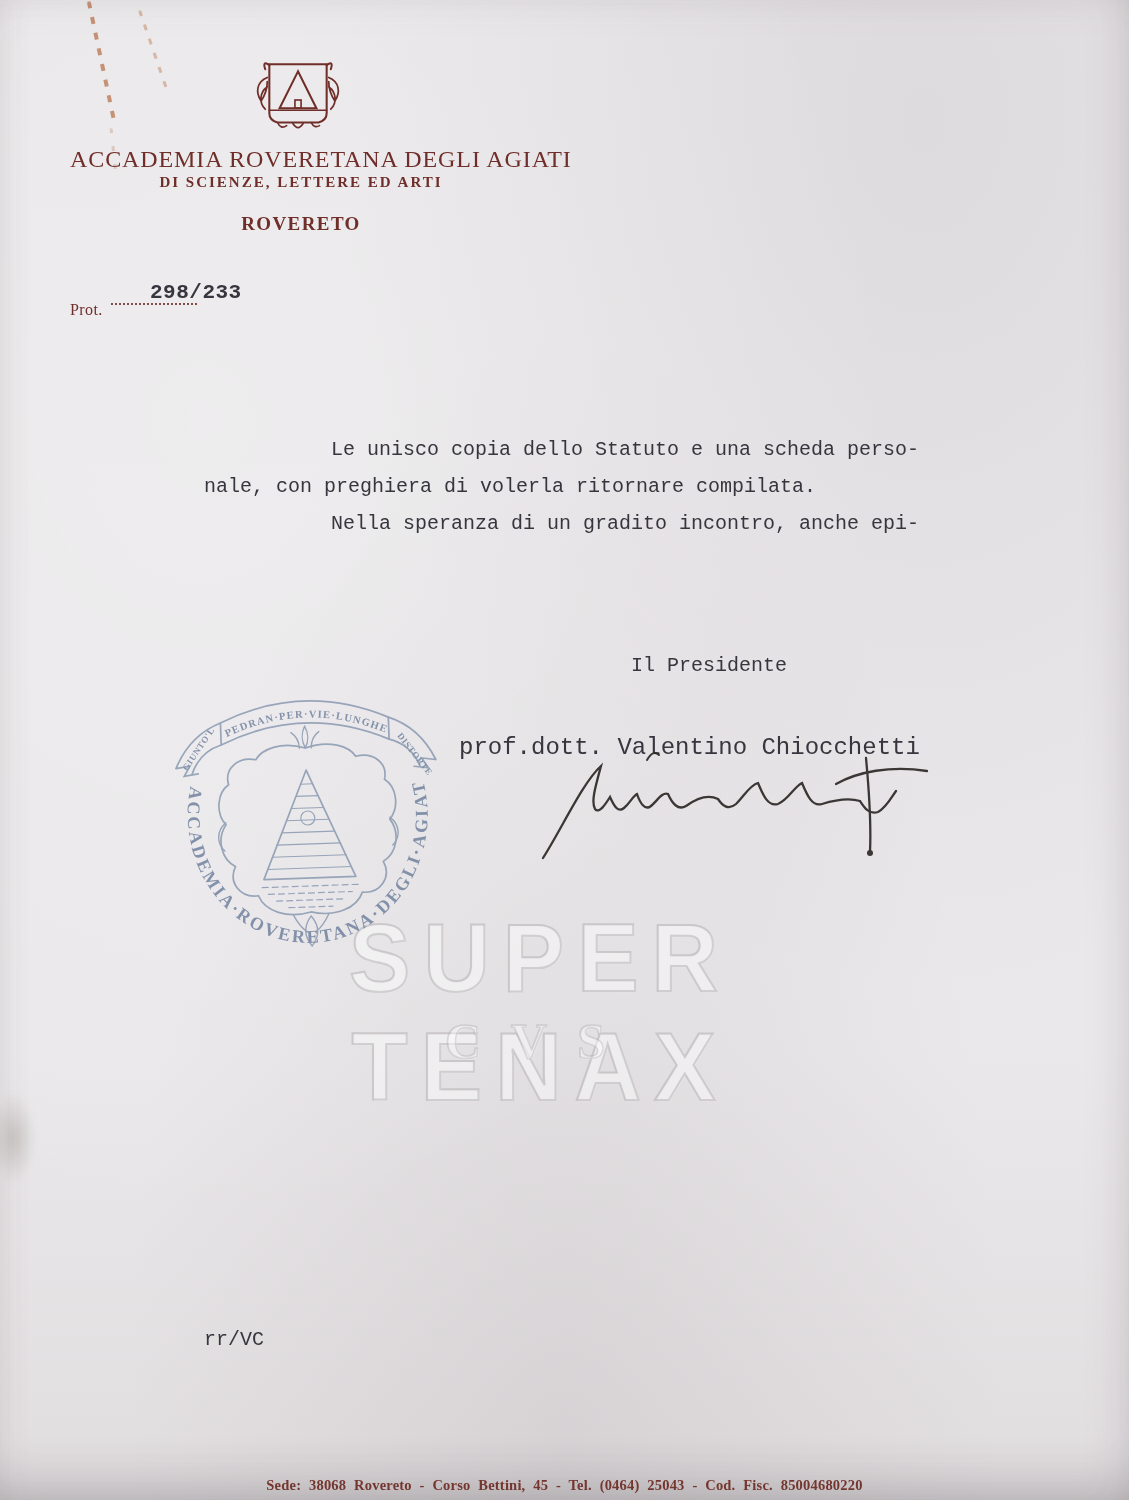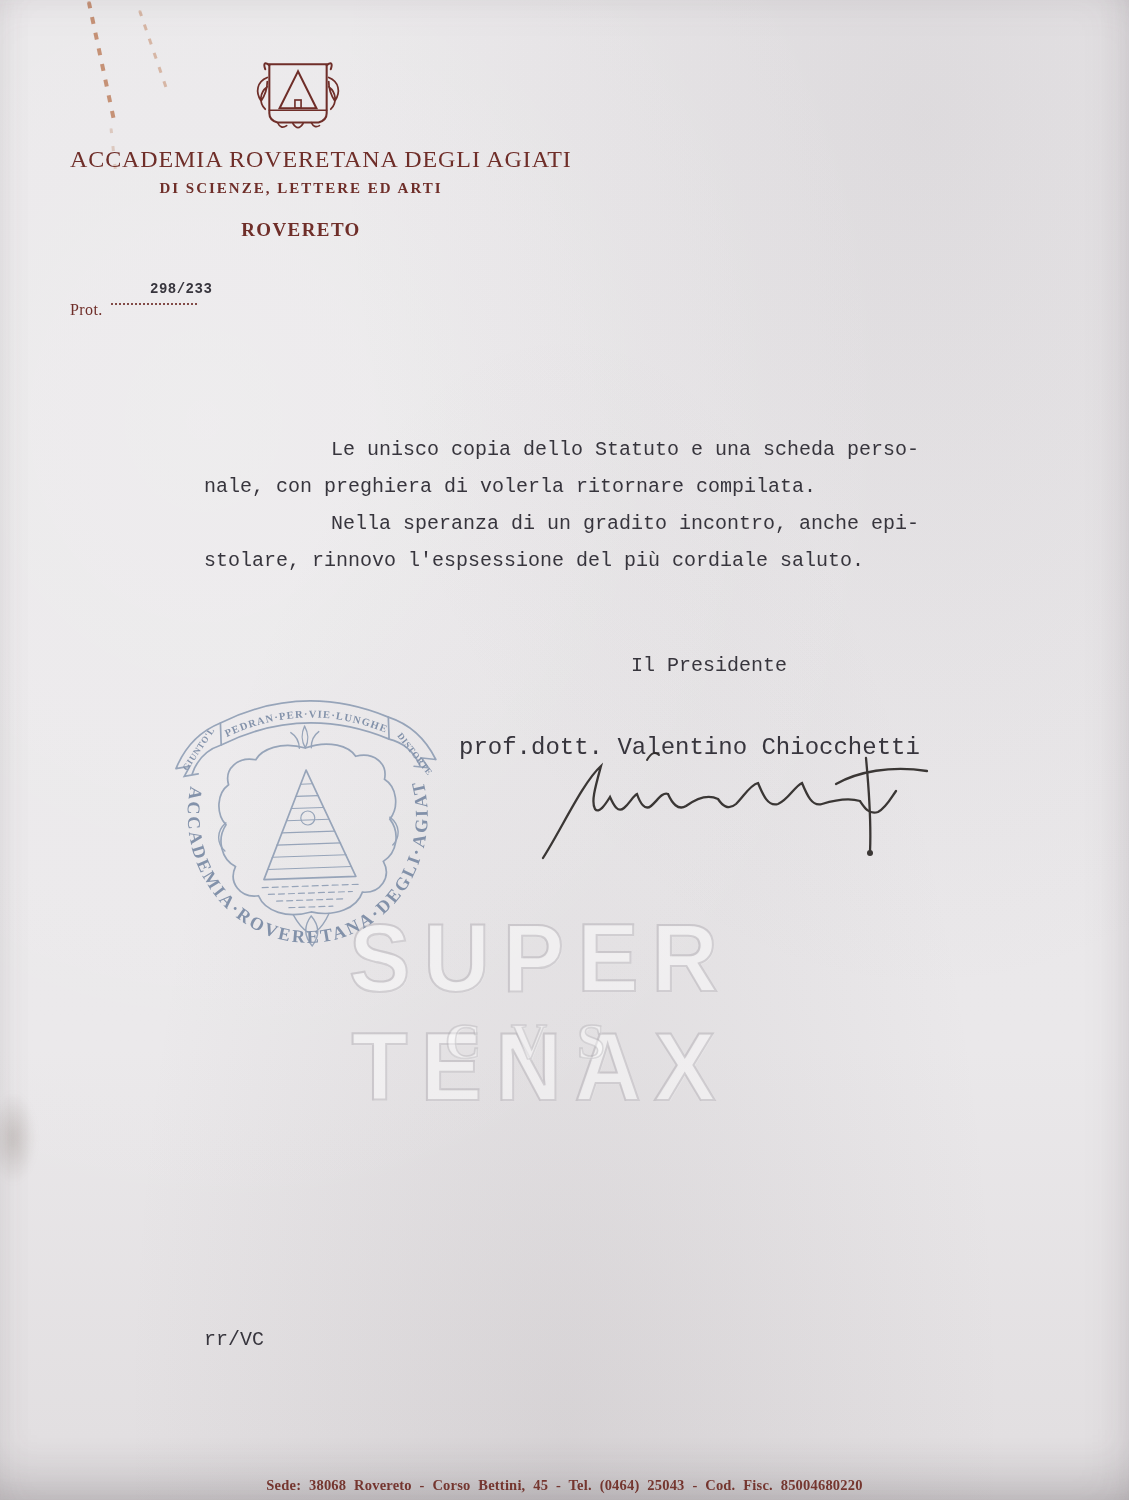--- a/index.html
+++ b/index.html
@@ -26,30 +26,30 @@
   .stain.s2{left:152px;top:8px;width:3px;height:86px;transform:rotate(-19deg);opacity:.75;
     background:repeating-linear-gradient(to bottom, rgba(178,96,48,.50) 0 6px, transparent 6px 15px);}
   .stain.s3{left:112px;top:128px;width:3px;height:48px;transform:rotate(-6deg);opacity:.55;
     background:repeating-linear-gradient(to bottom, rgba(172,96,52,.45) 0 5px, transparent 5px 18px);}
   .smudge{position:absolute;left:-10px;top:1092px;width:46px;height:92px;
     background:radial-gradient(ellipse, rgba(112,98,88,.26), transparent 70%);filter:blur(3px);}
 
   
   .lh{position:absolute;left:70px;top:146px;width:462px;text-align:center;color:#6f2e29;}
   .lh .t1{font-size:24px;letter-spacing:.9px;white-space:nowrap;}
-  .lh .t2{font-size:15px;font-weight:bold;letter-spacing:2px;margin-top:7px;white-space:nowrap;}
+  .lh .t2{font-size:15px;font-weight:bold;letter-spacing:2px;margin-top:1px;white-space:nowrap;}
   .lh .t3{font-size:19px;font-weight:bold;letter-spacing:1.4px;margin-top:22px;white-space:nowrap;}
   .crest{position:absolute;left:255px;top:58px;width:86px;height:84px;}
 
   
   .prot-label{position:absolute;left:70px;top:286px;font-size:16px;color:#6f2e29;letter-spacing:.4px;margin-top:15px;}
   .prot-dots{position:absolute;left:111px;top:284px;width:86px;height:19px;
     border-bottom:2px dotted rgba(111,46,41,.85);}
   .mono{font-family:"Liberation Mono", monospace;color:#37353d;}
-  .prot-num{position:absolute;left:150px;top:281px;font-size:14px;font-weight:bold;letter-spacing:.5px;}
+  .prot-num{position:absolute;left:150px;top:281px;font-size:21px;font-weight:bold;letter-spacing:.5px;}
 
   
   .bl{position:absolute;font-size:20px;white-space:pre;letter-spacing:0;}
   .b1{left:331px;top:438px;}
   .b2{left:204px;top:475px;}
   .b3{left:331px;top:512px;}
   .b4{left:204px;top:549px;}
 
   .sig-title{position:absolute;left:591px;top:654px;font-size:20px;margin-left:40px;}
   .sig-name{position:absolute;left:459px;top:734px;font-size:24px;}
@@ -101,21 +101,20 @@
     <div class="t3">ROVERETO</div>
   </div>
 
   <div class="prot-label">Prot.</div>
   <div class="prot-dots"></div>
   <div class="prot-num mono">298/233</div>
 
   <div class="bl mono b2">nale, con preghiera di volerla ritornare compilata.</div>
   <div class="bl mono b1">Le unisco copia dello Statuto e una scheda perso-</div>
   <div class="bl mono b3">Nella speranza di un gradito incontro, anche epi-</div>
-  <div class="bl mono b4">stolare, rinnovo l'espsessione del più cordiale saluto.</div>
 
   <div class="sig-title mono">Il Presidente</div>
   <div class="sig-name mono">prof.dott. Valentino Chiocchetti</div>
 
   <svg class="signature" width="400" height="130" viewBox="0 0 400 130">
     <g fill="none" stroke="#2e2a28" stroke-width="2.3" stroke-linecap="round" opacity=".93">
       <path d="M 8 116
                C 26 88, 48 40, 66 24
                C 60 46, 56 60, 60 67
                C 64 72, 70 63, 75 55

